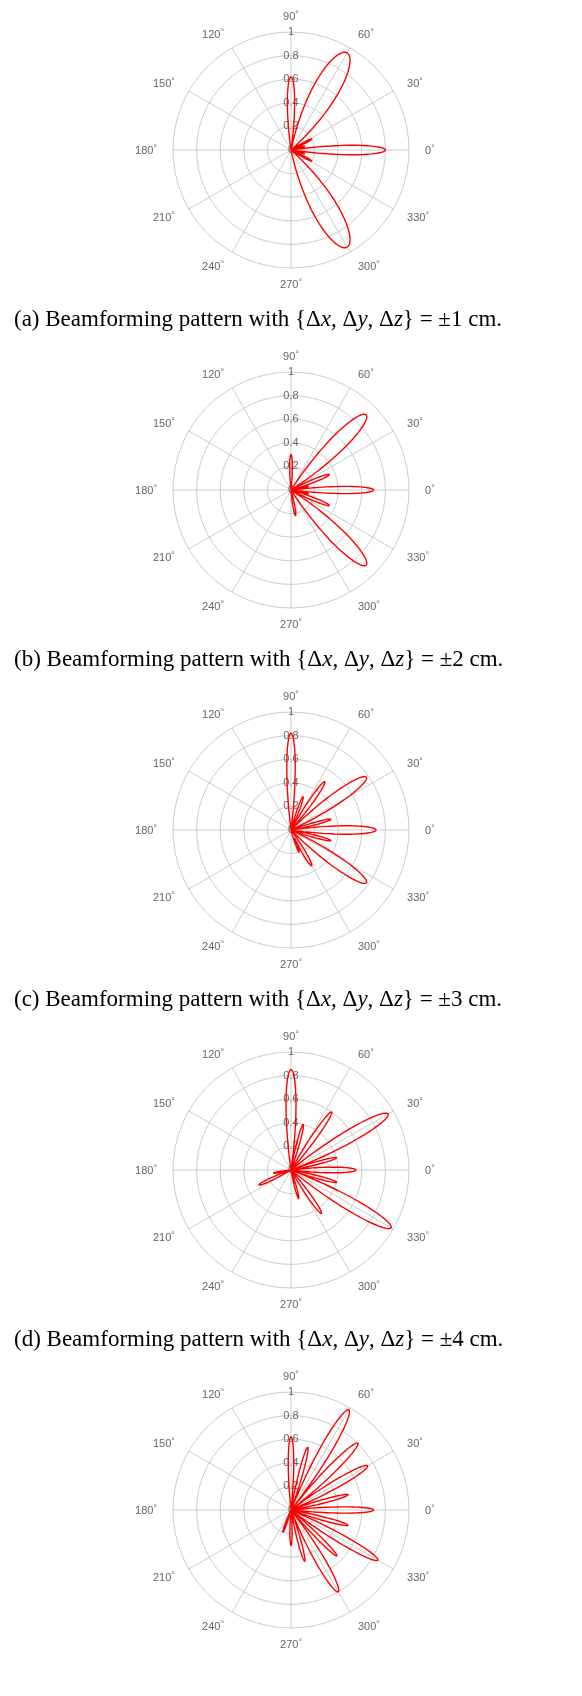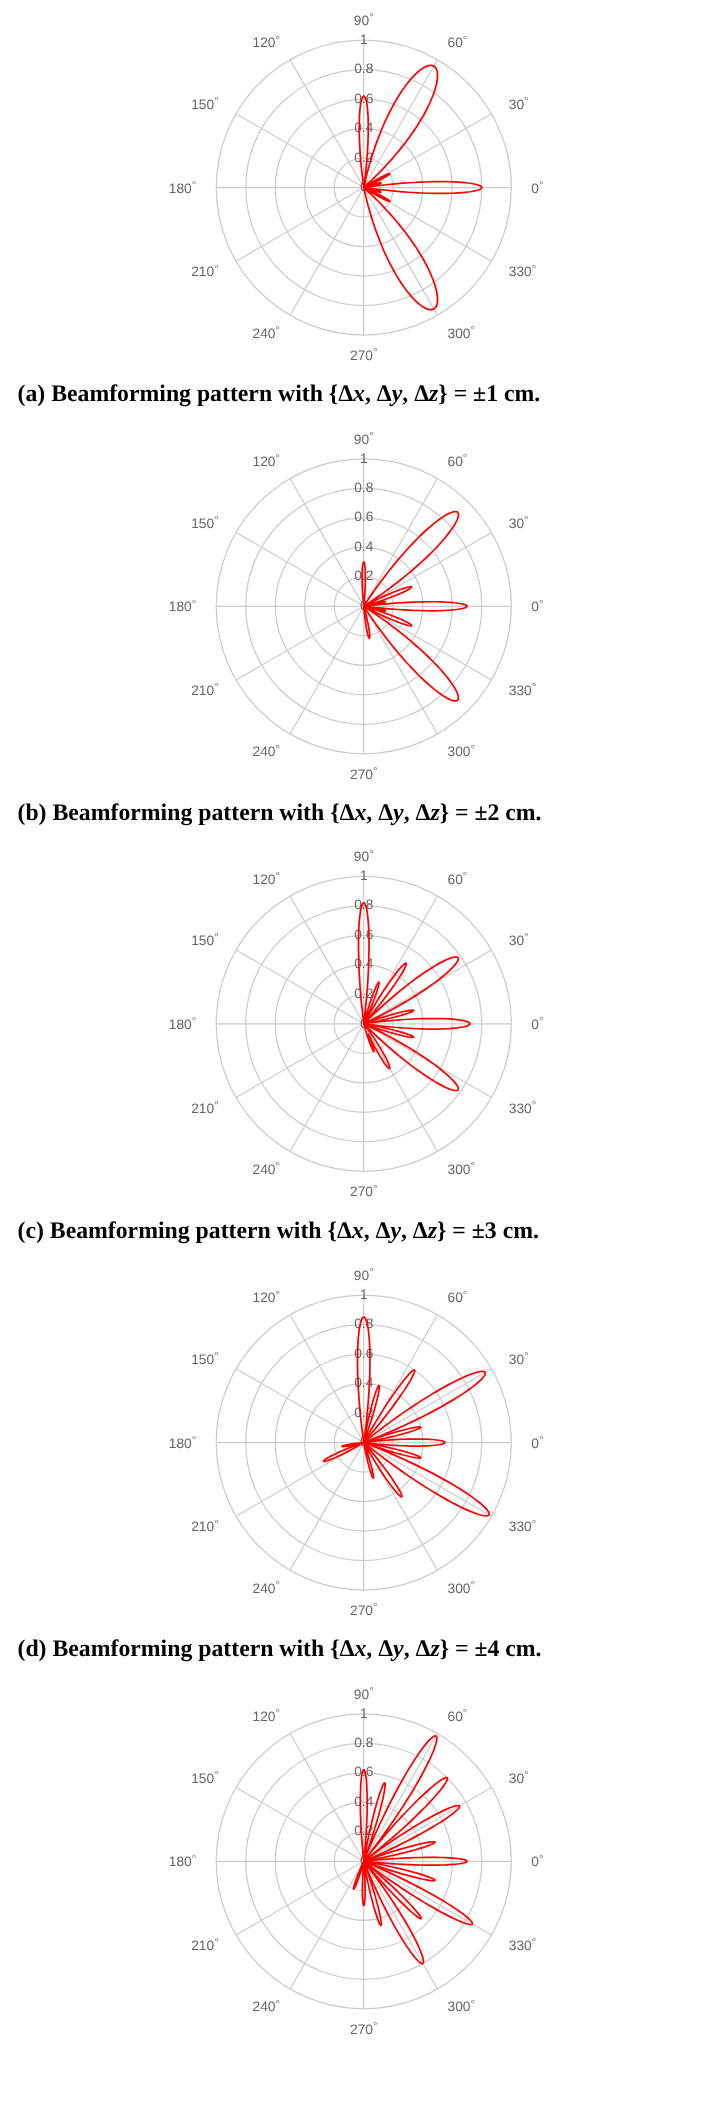--- a/index.html
+++ b/index.html
@@ -1,19 +1,19 @@
 <!DOCTYPE html>
 <html><head>
 <meta charset="utf-8">
 <style>
   html,body{margin:0;padding:0;background:#fff;font-family:"Times New Roman",Times,serif;color:#000;}
   .page{width:582px;margin:0 auto;}
   .panel{display:flex;flex-direction:column;align-items:center;}
   .plot-wrap{display:flex;justify-content:center;width:100%;}
-  .caption{font-size:19px;line-height:1.3;padding:4px 14px 6px 14px;align-self:flex-start;font-weight:bold;}
+  .caption{font-size:23px;line-height:1.3;padding:4px 14px 6px 14px;align-self:flex-start;}
   svg{display:block;}
   .grid-circle{fill:none;stroke:#cccccc;stroke-width:1;}
   .grid-spoke{stroke:#cccccc;stroke-width:1;}
   .axis-text{font-family:Arial,Helvetica,sans-serif;fill:#666666;font-size:11px;}
   .rtick-text{font-family:Arial,Helvetica,sans-serif;fill:#666666;font-size:11px;text-anchor:middle;}
   .pattern{fill:none;stroke:#ff0000;stroke-width:1.4;stroke-linejoin:round;}
   .math-var{font-style:italic;}
 </style>
 </head>
 <body>

